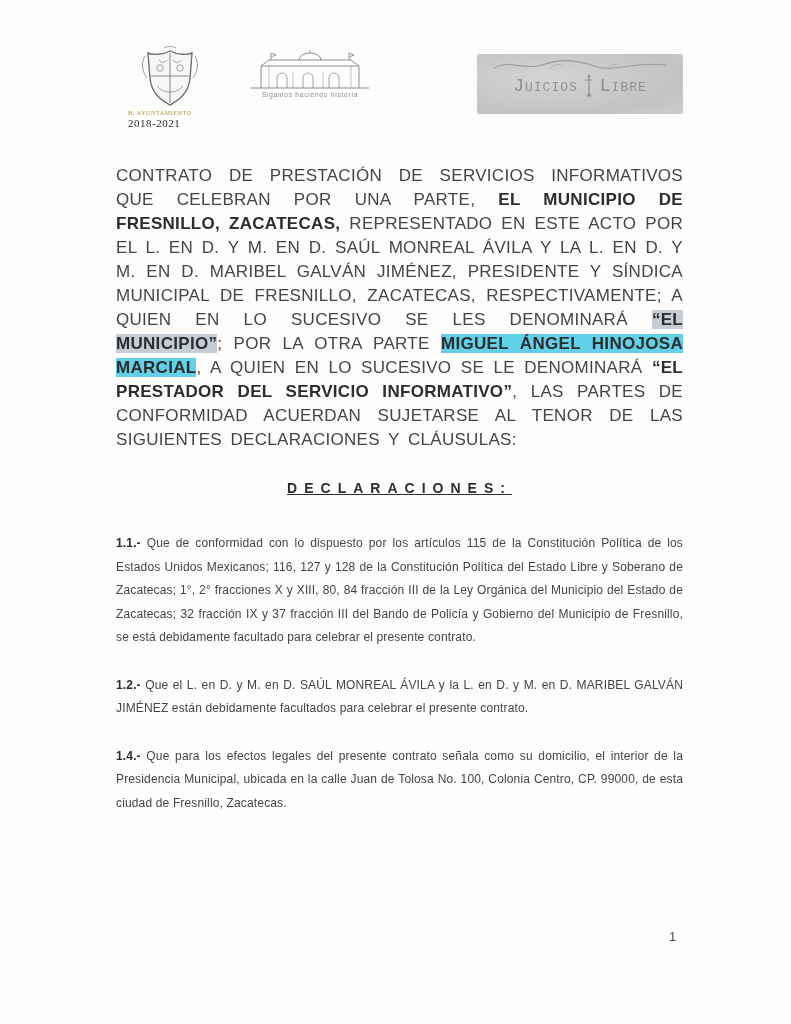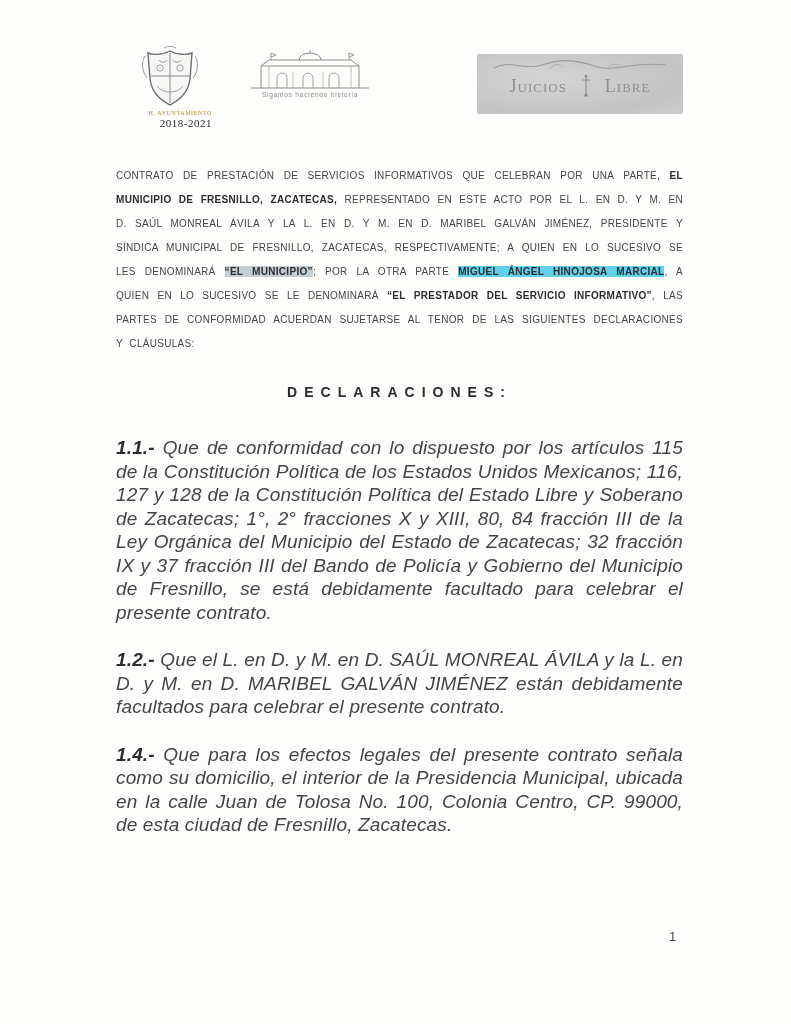--- a/index.html
+++ b/index.html
@@ -8,64 +8,64 @@
     width: 791px; height: 1024px;
     background: #fdfdfb;
     font-family: "Liberation Sans", sans-serif;
     color: #3e3e3e;
     position: relative;
     overflow: hidden;
   }
   .page { position: absolute; inset: 0; }
 
   
-  .crest { position: absolute; left: 128px; top: 46px; width: 84px; text-align: right; }
+  .crest { position: absolute; left: 128px; top: 46px; width: 84px; text-align: left; }
   .crest svg { display: block; margin: 0 auto; }
   .crest .ayto { font-size: 6px; color: #b39035; letter-spacing: .6px; margin-top: 2px; font-family: "Liberation Serif", serif; }
   .crest .years { font-size: 11px; color: #2c2c2c; margin-top: 1px; font-family: "Liberation Serif", serif; letter-spacing: .5px; }
 
   .fresnillo { position: absolute; left: 228px; top: 50px; width: 164px; text-align: center; }
   .fresnillo svg { display: block; margin: 0 auto; }
   .fresnillo .name { font-family: "Liberation Serif", serif; font-size: 22px; letter-spacing: 1.5px; color: #3f3f3f; margin-top: 2px; }
   .fresnillo .tagline { font-size: 6.5px; color: #8a8a8a; letter-spacing: .8px; margin-top: 1px; }
 
   .stamp {
     position: absolute; left: 477px; top: 54px; width: 206px; height: 60px;
     background: radial-gradient(ellipse at 35% 40%, #d4d4d4 0%, #c3c3c3 70%, #cccccc 100%);
     border-radius: 2px; padding: 3px 10px;
     color: #8a8a8a;
   }
   .stamp .flourish { display: block; margin: 0 auto; }
   .stamp .words {
-    display: flex; align-items: center; justify-content: center; gap: 14px;
-    font-family: Liberation Serif, serif; font-variant: small-caps;
+    display: flex; align-items: center; justify-content: center; gap: 6px;
+    font-family: Liberation Mono, monospace; font-variant: small-caps;
     font-size: 18px; color: #8f8f8f; letter-spacing: 1px; margin-top: 1px;
   }
 
   
   .content { position: absolute; left: 116px; top: 164px; width: 567px; }
   .intro {
-    font-size: 10px; line-height: 24px; letter-spacing: .3px; word-spacing: 3.5px;
+    font-size: 17px; line-height: 24px; letter-spacing: .3px; word-spacing: 3.5px;
     text-align: justify; color: #454545; margin: 0 0 28px 0;
   }
   .b { font-weight: bold; color: #2d2d2d; }
   .hl-gray { background: #c5ced3; }
   .hl-cyan { background: #62d0e8; }
 
   .decl {
     font-size: 14px; font-weight: bold; color: #2d2d2d;
-    letter-spacing: 7px; text-align: center; margin: 0 0 36px 0;
+    letter-spacing: 7px; text-align: center; margin: 0 0 36px 0; text-decoration: underline;
   }
   .sec {
     font-size: 13.5px; font-weight: bold; color: #2d2d2d;
     letter-spacing: .6px; margin: 0 0 22px 0;
   }
   .clause {
-    font-size: 19px; line-height: 23.5px; letter-spacing: .15px;
-    text-align: justify; color: #454545; margin: 0 0 24px 0; font-style: italic;
+    font-size: 12px; line-height: 23.5px; letter-spacing: .15px;
+    text-align: justify; color: #454545; margin: 0 0 24px 0;
   }
 
   .pagenum { position: absolute; left: 669px; top: 929px; font-size: 13px; color: #4a4a4a; }
 
   .artifact {
     position: absolute; left: -34px; top: 1002px; width: 150px; height: 2px;
     background: #dadad8; transform: rotate(36deg); transform-origin: left center;
   }
 </style>
 </head>

